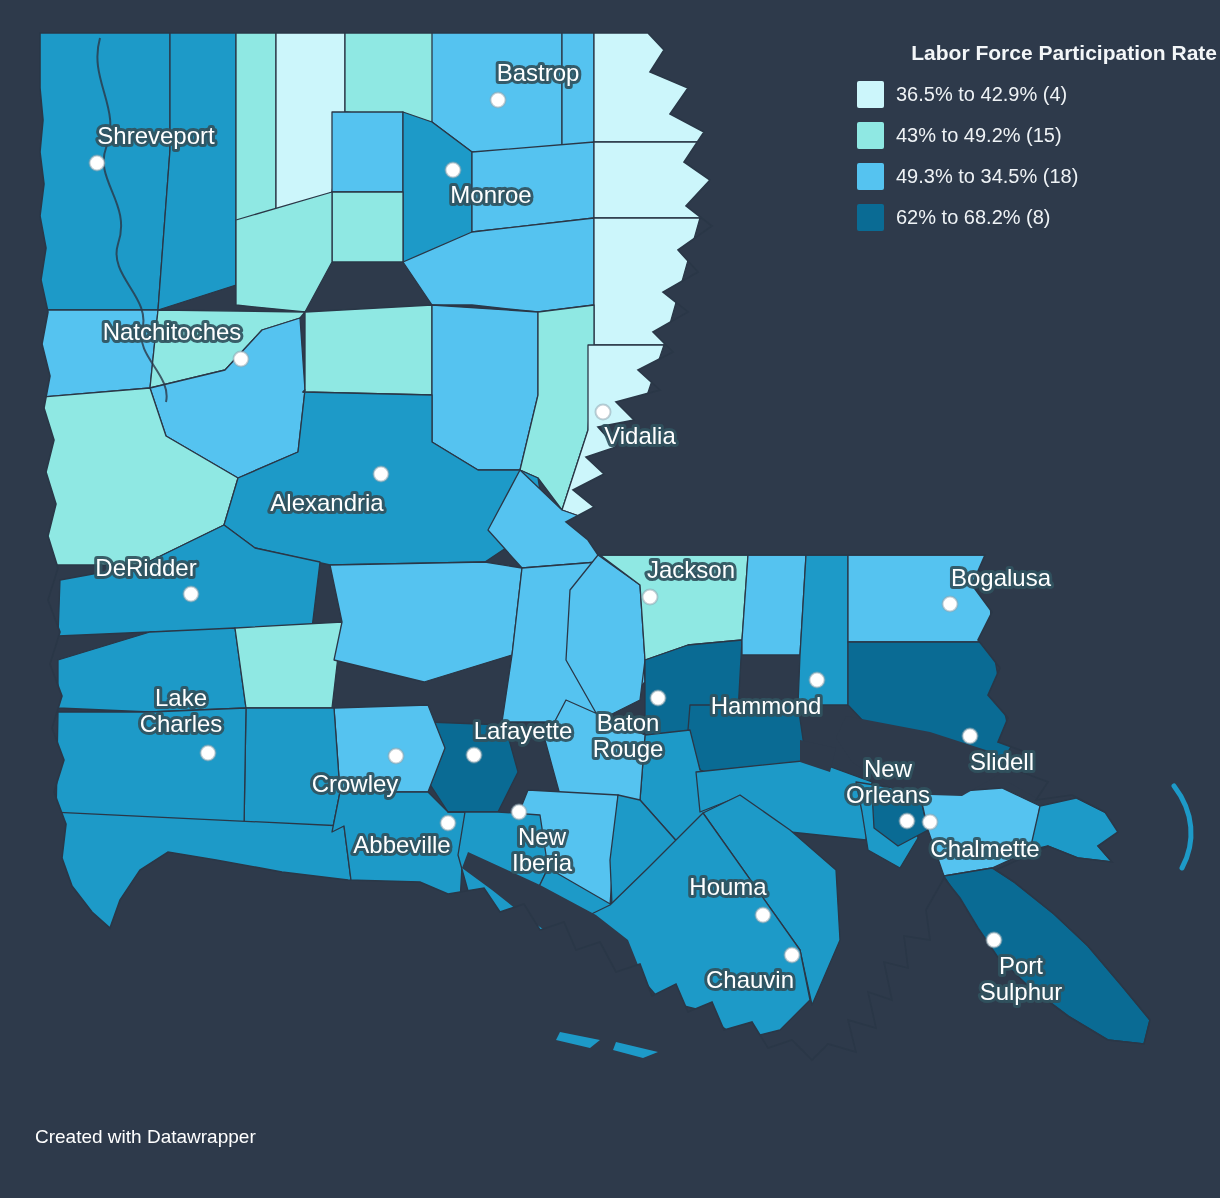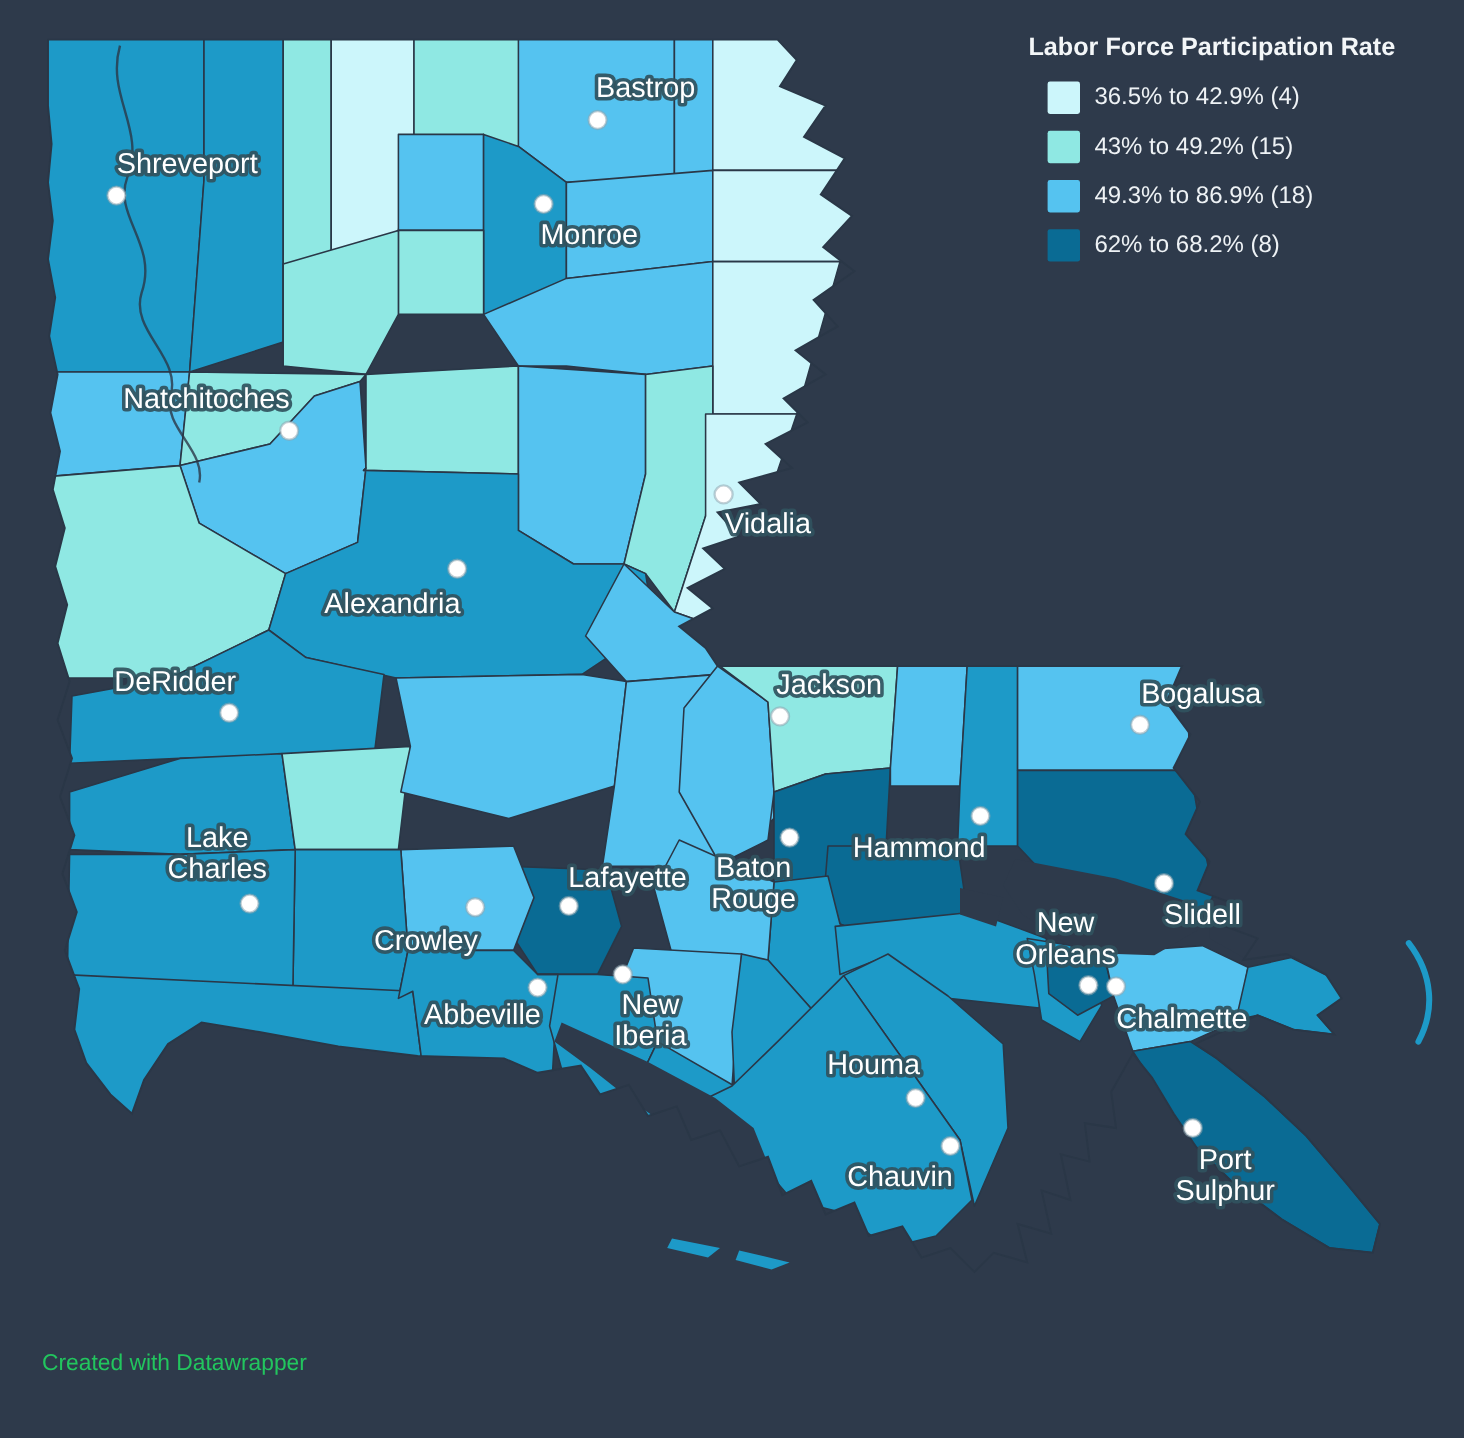--- a/index.html
+++ b/index.html
@@ -21,26 +21,26 @@
   .city-dot{fill:#ffffff;stroke:#8fa6b0;stroke-opacity:.55;stroke-width:2;}
   .city-label{
     fill:#ffffff;stroke:var(--halo,#31525e);stroke-width:6;stroke-opacity:.92;
     paint-order:stroke;stroke-linejoin:round;
     font-family:"Liberation Sans",sans-serif;font-size:24px;text-anchor:middle;
   }
   .legend{
     position:absolute;left:857px;top:28px;width:360px;
     color:#eef2f5;
   }
-  .legend-title{font-size:21px;font-weight:bold;color:#f3f6f8;margin:0 0 16px 0;}
-  .legend-item{display:flex;align-items:center;margin-bottom:14px;margin-left:16px;}
+  .legend-title{font-size:21px;font-weight:bold;color:#f3f6f8;margin:13px 0 16px 0;text-align:right;}
+  .legend-item{display:flex;align-items:center;margin-bottom:14px;}
   .legend-swatch{width:27px;height:27px;border-radius:2px;flex:0 0 27px;margin-right:12px;}
   .legend-label{font-size:20px;line-height:27px;}
   .footer{
-    position:absolute;left:35px;top:1126px;font-size:19px;color:#22c55e;
+    position:absolute;left:35px;top:1126px;font-size:19px;color:#ffffff;
   }
 </style>
 </head>
 <body>
 
 <div class="map-wrap">
 <svg width="1220" height="1198" viewBox="0 0 1220 1198" xmlns="http://www.w3.org/2000/svg">
   <defs>
     <path id="state-outline" d="M40,33 L648,33 L664,50 L650,72 L688,88 L670,114 L704,132 L684,162 L710,180 L686,206 L712,226 L678,250 L698,272 L663,292 L688,312 L653,332 L673,352 L638,370 L660,390 L616,402 L634,420 L598,427 L616,447 L586,457 L604,474 L573,490 L594,507 L566,522 L588,540 L598,555 L985,555 L972,585 L992,612 L978,640 L1000,668 L988,695 L1008,718 L998,742 L1028,753 L1016,770 L1048,782 L1036,800 L1072,795 L1105,812 L1118,832 L1098,846 L1112,862 L1078,858 L1048,846 L1022,858 L996,870 L1014,882 L1054,914 L1088,946 L1122,986 L1150,1020 L1144,1044 L1108,1040 L1068,1016 L1028,986 L997,956 L978,928 L960,898 L944,878 L926,910 L930,940 L904,936 L908,968 L884,962 L892,1000 L868,992 L876,1028 L848,1020 L856,1052 L828,1044 L812,1060 L792,1040 L768,1048 L752,1022 L724,1030 L712,1002 L688,1012 L676,984 L652,996 L640,964 L616,972 L600,942 L576,950 L564,922 L540,930 L524,904 L500,912 L484,888 L448,894 L420,882 L348,880 L282,872 L216,860 L168,852 L140,870 L120,900 L110,928 L92,912 L72,886 L62,858 L66,824 L54,792 L64,760 L52,728 L62,696 L50,664 L60,632 L48,600 L58,568 L48,536 L56,504 L46,472 L54,440 L44,408 L50,376 L42,344 L48,312 L41,280 L46,248 L40,216 L44,184 L40,152 L43,120 L40,88 Z"></path>
     <clipPath id="state-clip">
@@ -226,21 +226,21 @@
   <div class="legend-item">
     <span class="legend-swatch" style="background: rgb(204, 246, 251);"></span>
     <span class="legend-label">36.5% to 42.9% (4)</span>
   </div>
   <div class="legend-item">
     <span class="legend-swatch" style="background: rgb(143, 232, 227);"></span>
     <span class="legend-label">43% to 49.2% (15)</span>
   </div>
   <div class="legend-item">
     <span class="legend-swatch" style="background: rgb(85, 195, 240);"></span>
-    <span class="legend-label">49.3% to 86.9% (18)</span>
+    <span class="legend-label">49.3% to 34.5% (18)</span>
   </div>
   <div class="legend-item">
     <span class="legend-swatch" style="background: rgb(10, 107, 148);"></span>
     <span class="legend-label">62% to 68.2% (8)</span>
   </div>
 </div>
 
 <div class="footer">Created with Datawrapper</div>
 
 </body></html>

